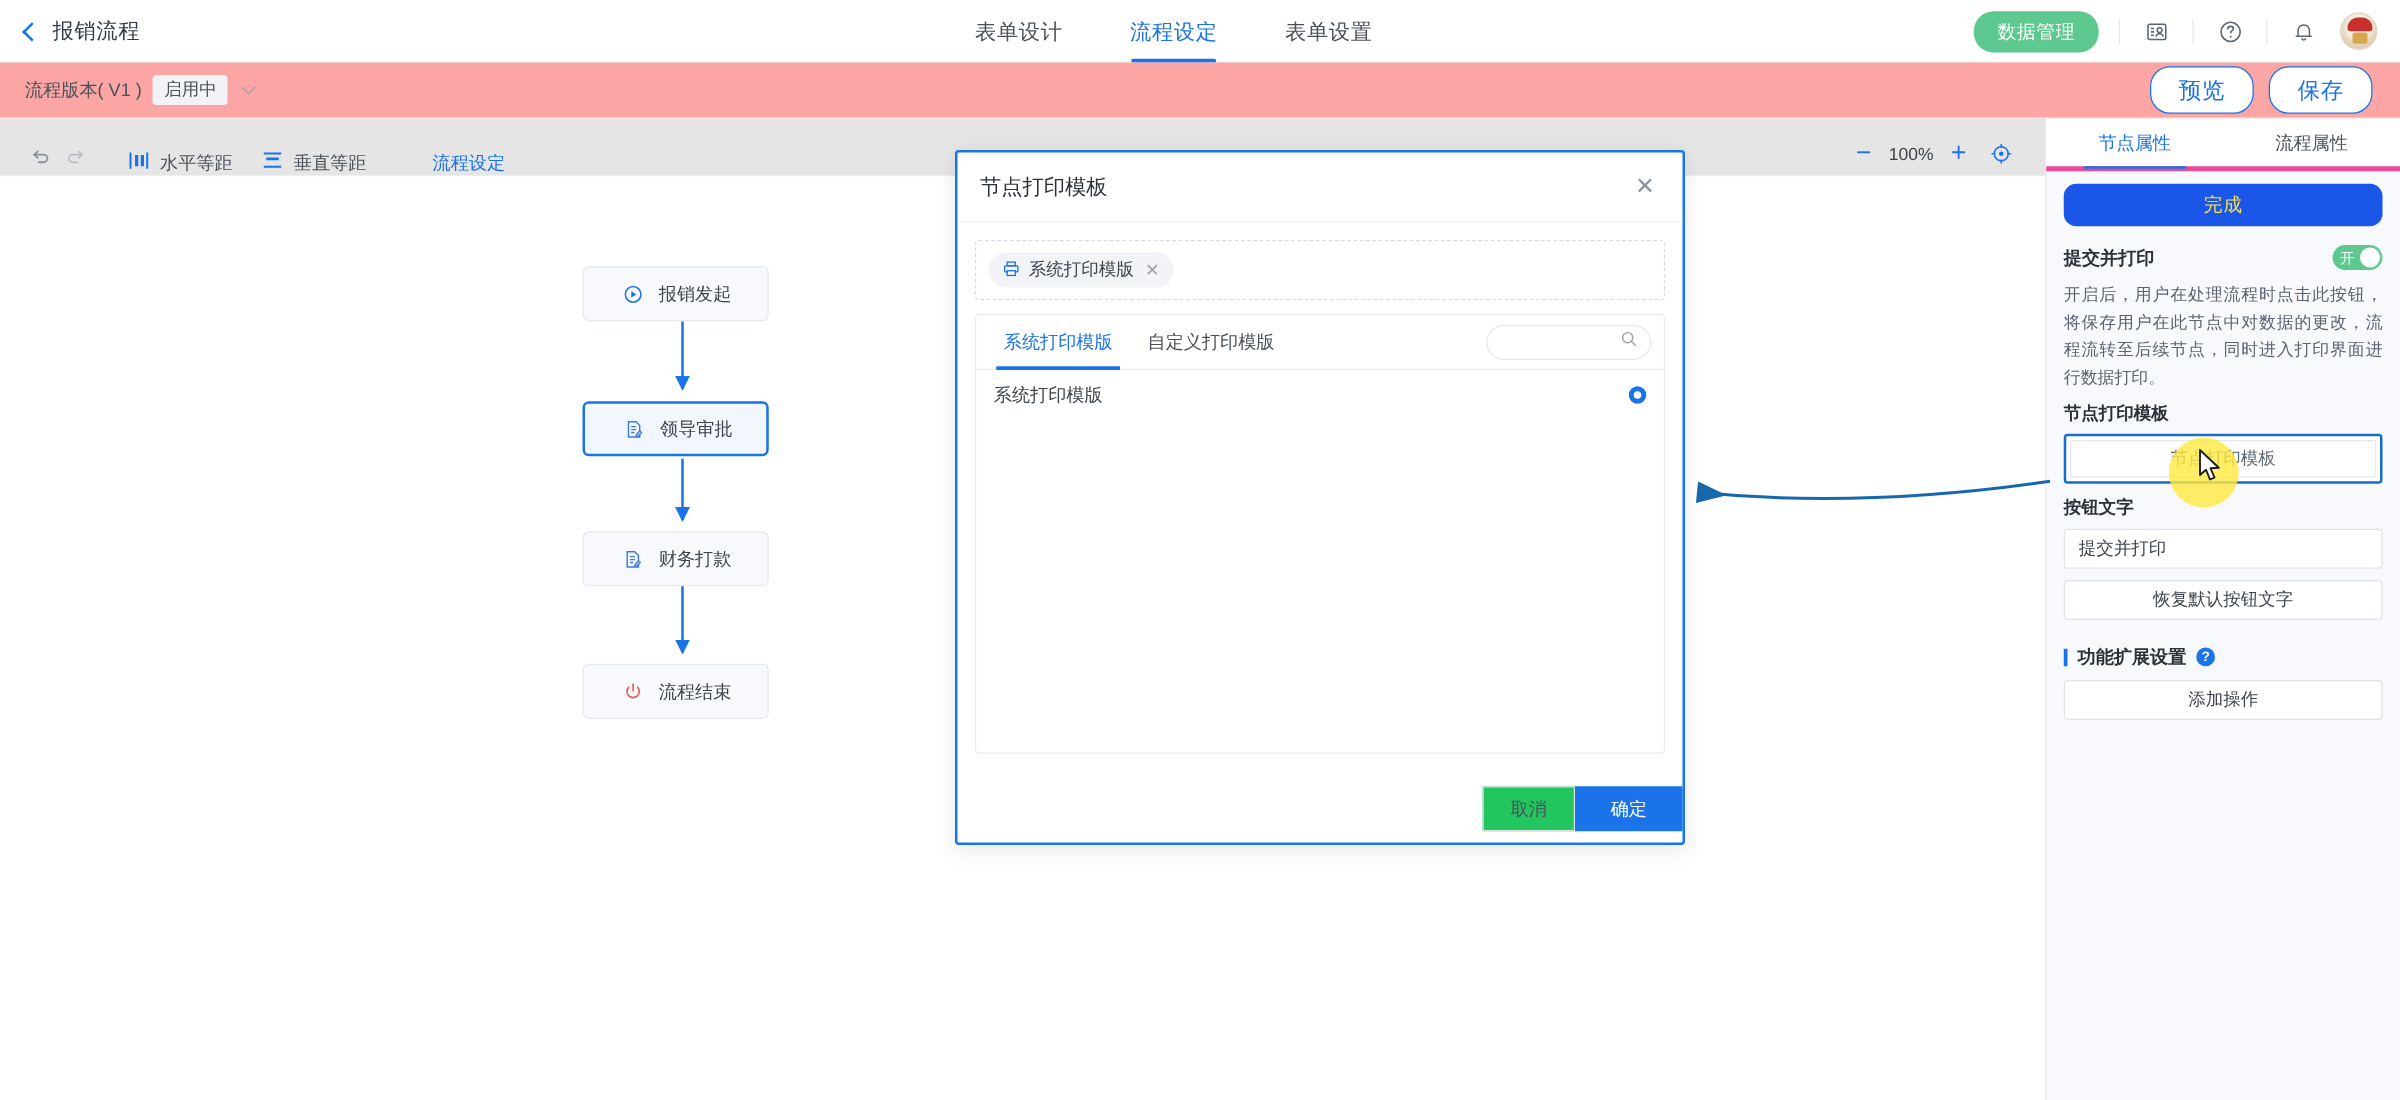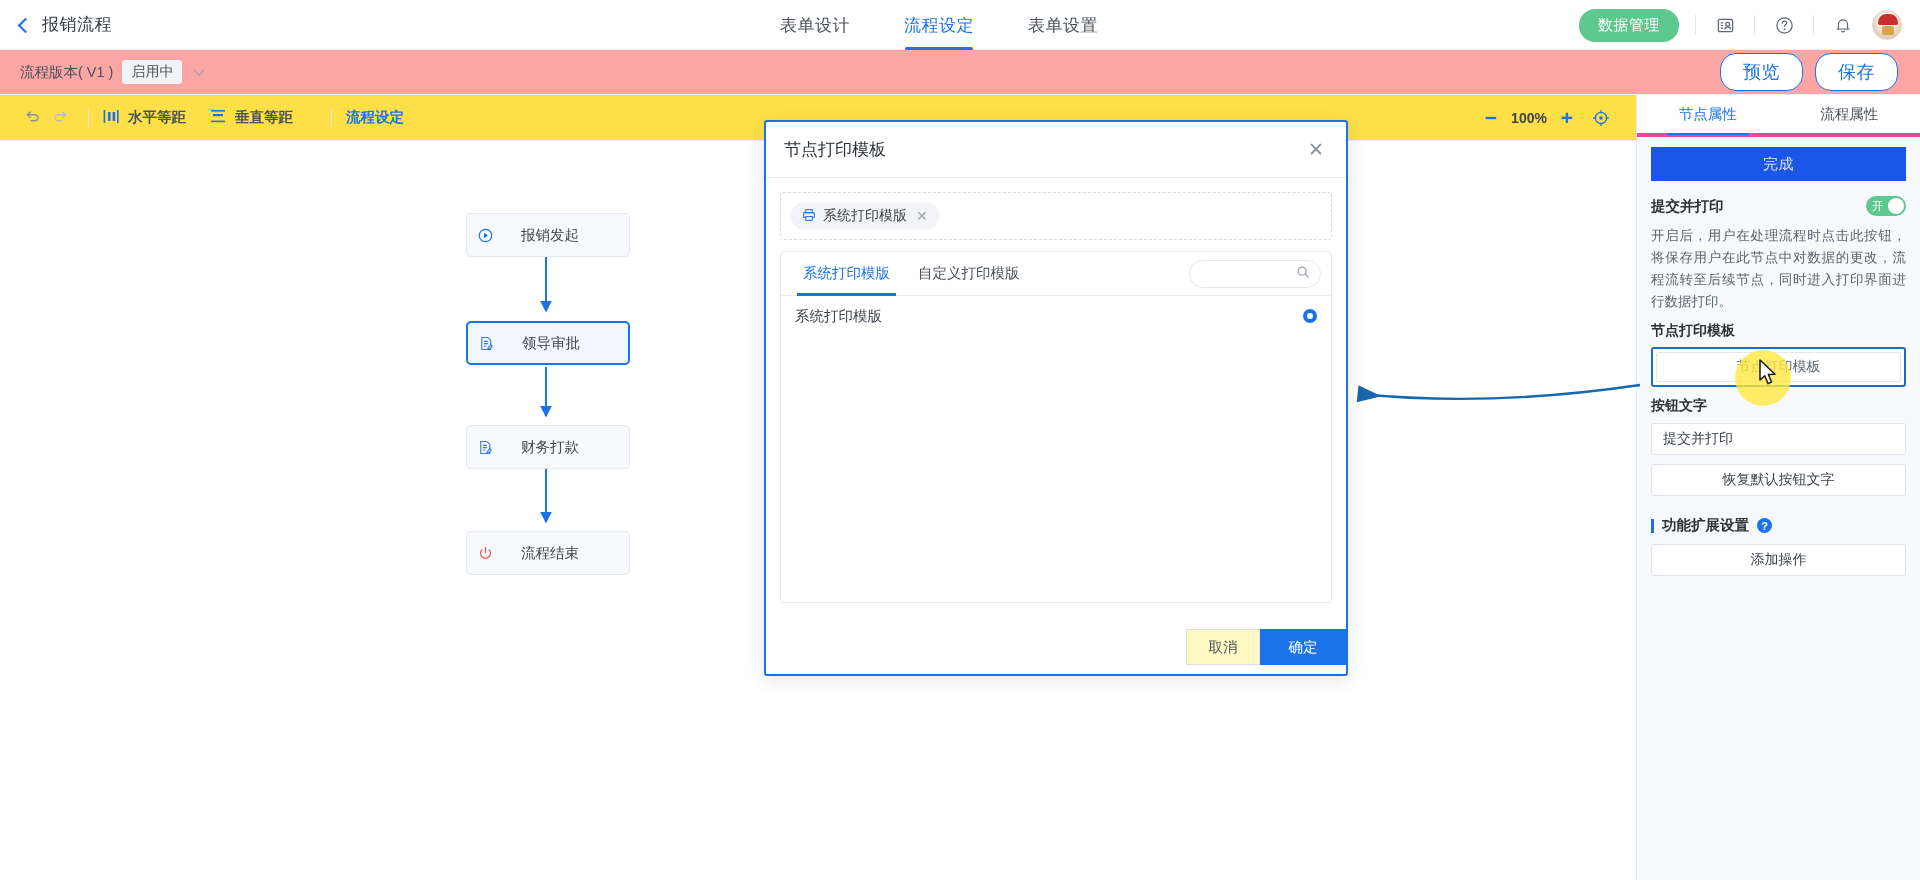--- a/index.html
+++ b/index.html
@@ -94,22 +94,22 @@
   }
   .pill-btn {
     border: 1px solid #1a73e8; color: #1a73e8; background: #fff;
     border-radius: 16px; font-size: 18px; padding: 6px 22px;
     cursor: pointer; letter-spacing: .5px;
   }
 
   
   .toolbar {
     position: absolute; top: 95px; left: 0; width: 1636px; height: 46px;
-    background: #fde047; border-bottom: 1px solid #eceff3;
-    display: flex; align-items: center; font-weight: bold;
+    background: #e5e5e5; border-bottom: 1px solid #eceff3;
+    display: flex; align-items: flex-end;
   }
   .tb-icn {
     width: 28px; height: 28px; display: flex; align-items: center;
     justify-content: center; cursor: pointer; color: #8a929c; font-size: 17px;
   }
   .tb-icn:first-of-type { margin-left: 18px; }
   .tb-div { width: 1px; height: 18px; background: #e3e6ea; margin: 0 14px; }
   .tb-item {
     display: flex; align-items: center; gap: 9px; cursor: pointer;
     font-size: 14.5px; color: #4a5159; margin-right: 24px;
@@ -123,23 +123,23 @@
     justify-content: center; color: #1a73e8; font-size: 21px; cursor: pointer;
   }
   .zc-val { font-size: 14px; color: #3d444d; min-width: 42px; text-align: center; }
 
   
   .canvas {
     position: absolute; top: 141px; left: 0; width: 1636px; height: 739px;
     background: #fff; overflow: hidden;
   }
   .node {
-    position: absolute; width: 164px; height: 44px;
+    position: absolute; width: 149px; height: 44px;
     background: #f7f9fc; border: 1px solid #e4e9f0; border-radius: 5px;
-    display: flex; align-items: center; gap: 27px; padding-left: 10px;
+    display: flex; align-items: center; gap: 12px; padding-left: 31px;
     font-size: 14.5px; color: #3d444d; cursor: pointer;
   }
   .node.sel { background: #f2f7ff; border: 2px solid #1a73e8; }
   .node-ico { width: 17px; height: 17px; flex-shrink: 0; }
 
   
   .anno { position: absolute; top: 0; left: 0; width: 1920px; height: 880px;
           pointer-events: none; }
   .cursor-hl {
     position: absolute; left: 1735px; top: 350px; width: 56px; height: 56px;
@@ -209,21 +209,21 @@
   .radio-on {
     margin-left: auto; width: 14px; height: 14px; border-radius: 50%;
     border: 4px solid #1a73e8; background: #fff; box-sizing: border-box;
   }
   .mdl-ftr {
     position: absolute; bottom: 0; left: 0; right: 0; height: 54px;
     display: flex; align-items: center; justify-content: flex-end;
     gap: 0; padding-right: 0;
   }
   .btn-cancel {
-    border: 1px solid #dcdfe6; background: #fef9c3; color: #4a5159;
+    border: 1px solid #dcdfe6; background: #22c55e; color: #4a5159;
     font-size: 14.5px; width: 74px; height: 36px; cursor: pointer;
     font-family: inherit;
   }
   .btn-ok {
     border: none; background: #1a73e8; color: #fff; font-size: 14.5px;
     width: 86px; height: 36px; cursor: pointer; font-family: inherit;
   }
 
   
   .rsb {
@@ -238,22 +238,22 @@
     font-size: 14.5px; color: #4a5159; cursor: pointer; height: 42px;
     display: flex; align-items: center; position: relative; padding: 0 6px;
   }
   .rsb-tab.active { color: #1a73e8; }
   .rsb-tab.active::after {
     content: ""; position: absolute; bottom: 0; left: -6px; right: -6px;
     height: 2.5px; background: #1a73e8;
   }
   .rsb-body { padding: 10px 14px 0 14px; }
   .btn-done {
-    width: 100%; height: 34px; background: #1a57e8; color: #e5e5e5;
-    border: none; border-radius: 0; font-size: 15px; cursor: pointer;
+    width: 100%; height: 34px; background: #1a57e8; color: #fde047;
+    border: none; border-radius: 10px; font-size: 15px; cursor: pointer;
     font-family: inherit; letter-spacing: .5px;
   }
   .row-sw {
     display: flex; align-items: center; margin-top: 15px;
   }
   .sw-lbl { font-size: 14.5px; color: #2b3138; font-weight: bold; }
   .switch {
     margin-left: auto; width: 40px; height: 20px; border-radius: 10px;
     background: #5ec98f; display: flex; align-items: center;
     cursor: pointer; position: relative;

